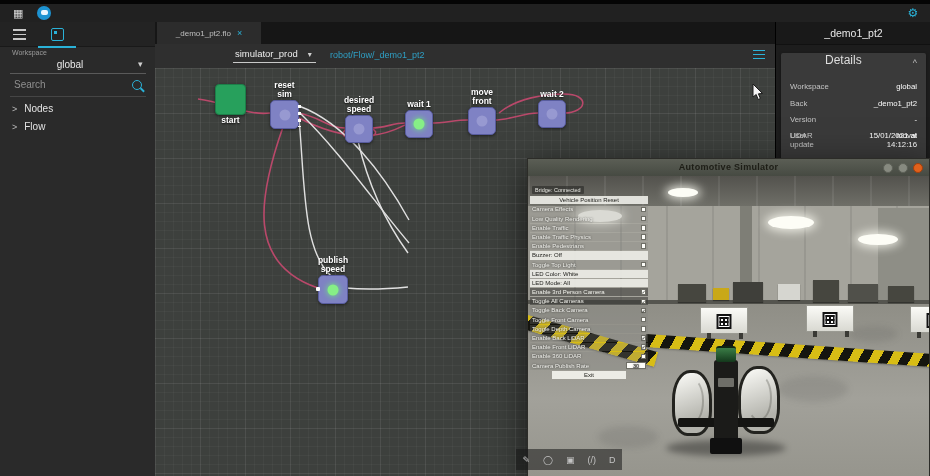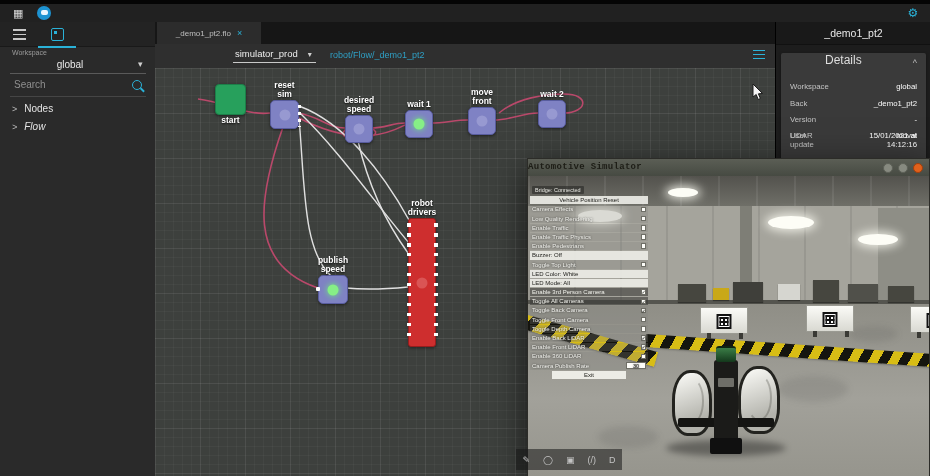--- a/index.html
+++ b/index.html
@@ -88,21 +88,21 @@
   #dhead .dcol{position:absolute;right:9px;top:5px;font-size:9px;color:#bdbdbd;}
   .drow{position:absolute;left:9px;right:9px;display:flex;justify-content:space-between;}
   .drow .dl{font-size:7.8px;color:#c3c3c3;}
   .drow .dv{font-size:7.8px;color:#fbfbfb;text-align:right;}
 
   
   #simwin{left:527px;top:158px;width:403px;height:318px;z-index:50;box-shadow:0 10px 34px rgba(0,0,0,.65);
     border:1px solid #2c2c28;box-sizing:border-box;}
   #simtitle{position:absolute;left:0;top:0;width:100%;height:17px;background:linear-gradient(#5b5e55,#464a42);
     border-bottom:1px solid #2e2e2a;}
-  #simtitle .t{position:absolute;left:0;top:3px;width:100%;font-size:9px;font-weight:bold;color:#1d1d16;letter-spacing:.3px;font-family:Liberation Mono, monospace;}
+  #simtitle .t{position:absolute;left:0;top:3px;width:100%;text-align:center;font-size:9px;font-weight:bold;color:#1d1d16;letter-spacing:.3px;}
   .winbtn{position:absolute;top:3.5px;width:10px;height:10px;border-radius:50%;background:#878a80;border:1px solid #5e6158;box-sizing:border-box;}
   .winbtn.close{background:#e0611c;border-color:#a33f0c;}
   #simbody{position:absolute;left:0;top:17px;width:401px;height:300px;overflow:hidden;background:#98978f;}
 
   
   .ceiling{left:0;top:0;width:403px;height:30px;background:linear-gradient(#53524d,#6f6f68);
     background-image:repeating-linear-gradient(90deg,rgba(255,255,255,.07) 0 2px,transparent 2px 38px),linear-gradient(#53524d,#6f6f68);}
   .wall{left:0;top:30px;width:403px;height:96px;background:#a5a49c;
     background-image:repeating-linear-gradient(90deg,rgba(0,0,0,.08) 0 2px,transparent 2px 46px);}
   .wallpanel{background:#8e8e86;}
@@ -177,21 +177,21 @@
     <div class="abs wslabel">Workspace</div>
     <div class="abs wsvalue">global</div>
     <div class="abs wscaret">▾</div>
     <div class="abs wsline"></div>
     <div class="abs searchtxt">Search</div>
     <div class="abs lens"></div>
     <div class="abs sbline" style="top:74px;"></div>
     <div class="abs treeitem" style="top:81px;">
       <span class="chev">&gt;</span><span>Nodes</span>
     </div>
-    <div class="abs treeitem" style="top:99px;font-style:italic;">
+    <div class="abs treeitem" style="top:99px;">
       <span class="chev">&gt;</span><span>Flow</span>
     </div>
   </div>
 
   <div class="abs" id="tabstrip">
     <div id="tab1">
       <span class="ttl">_demo1_pt2.flo</span>
       <span class="cls">×</span>
     </div>
   </div>
@@ -247,24 +247,20 @@
     </div>
     <div class="node" style="left:383px;top:32px;">
       <span class="ndot"></span>
       <span class="nlabel w22">wait 2</span>
     </div>
     <div class="node" style="left:163px;top:207px;width:28px;height:27px;">
       <span class="ndot green"></span>
       <span class="lport"></span>
       <span class="nlabel w34">publish speed</span>
     </div>
-    <div class="node" id="n-drivers" style="left:253px;top:150px;">
-      <span class="ndot"></span>
-      <span class="nlabel w34">robot drivers</span>
-    </div>
   </div>
 
   <div class="abs" id="rightpanel">
     <div id="rp-titlebar">
       <div id="rp-title">_demo1_pt2</div>
     </div>
     <div id="dcard">
       <div id="dhead">
         <span class="dlabel">Details</span>
         <span class="dcol">^</span>

